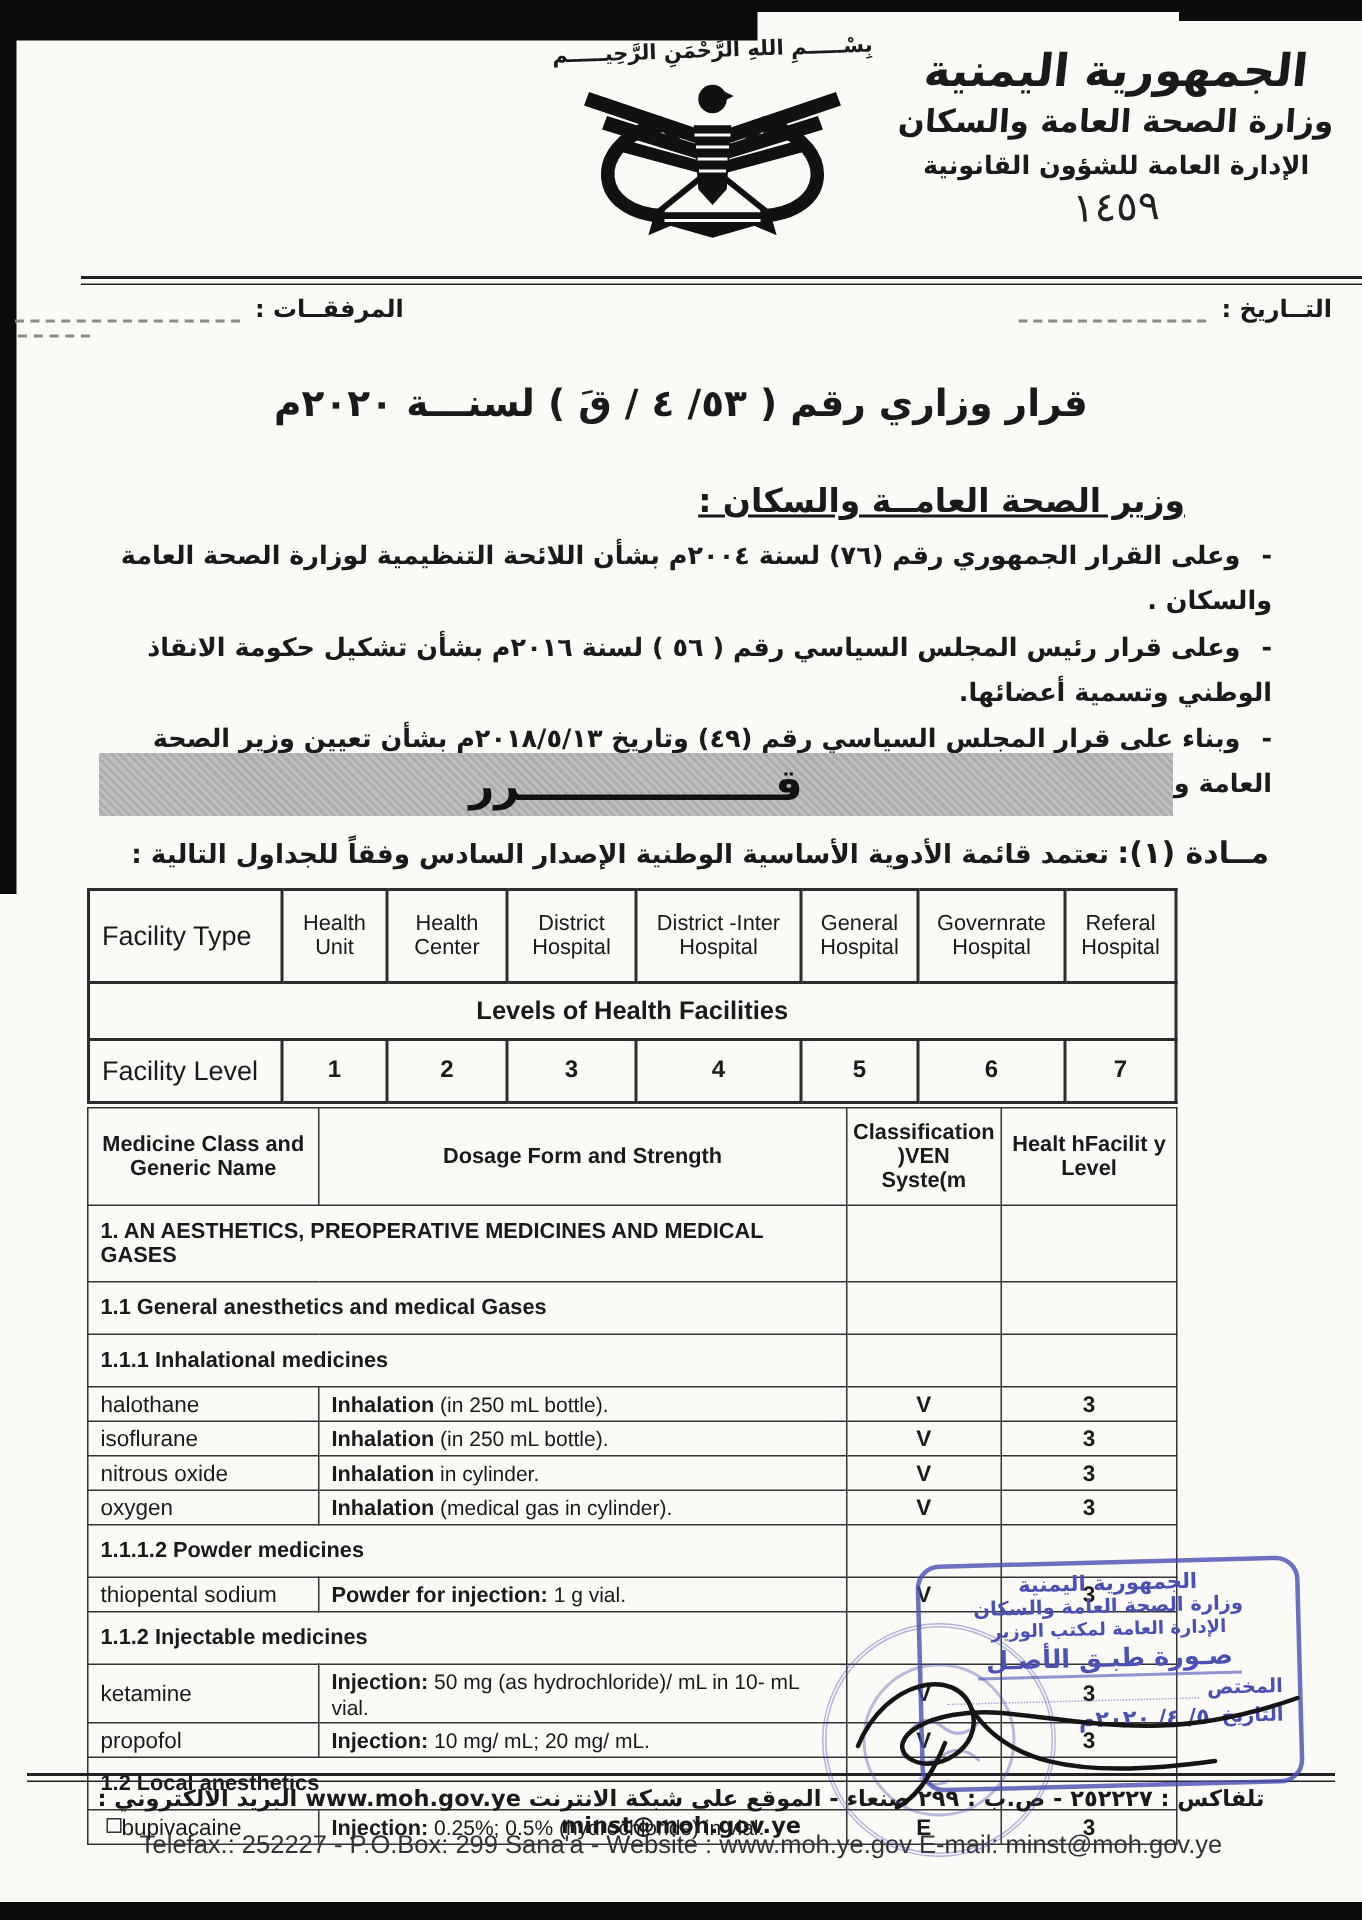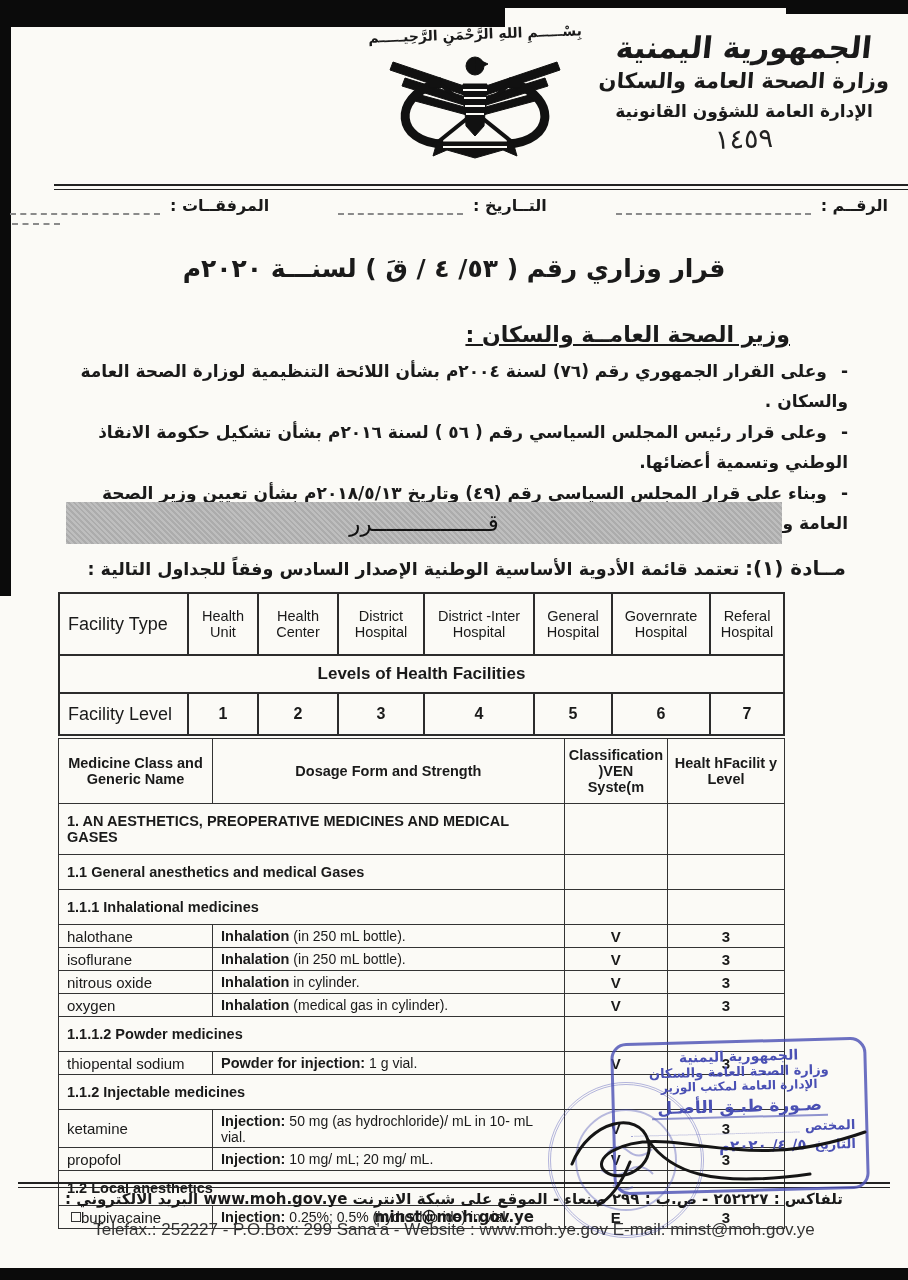--- a/index.html
+++ b/index.html
@@ -33,21 +33,21 @@
   
   .minister{top:322px;right:118px;font-size:22px;font-weight:700;text-decoration:underline;}
   
   .preamble{top:356px;right:60px;left:50px;font-size:17px;font-weight:600;line-height:30px;}
   .preamble .item{margin-bottom:1px;}
   .preamble .mk{margin-left:14px;}
   
   .bar{left:66px;top:502px;width:716px;height:42px;background:#b5b5b5;
        background-image:repeating-linear-gradient(45deg,rgba(255,255,255,.12) 0 2px,rgba(0,0,0,.05) 2px 4px);
        display:flex;align-items:center;justify-content:center;}
-  .bar span{font-size:23px;font-weight:400;color:#111;}
+  .bar span{font-size:29px;font-weight:700;color:#111;}
   
   .article{top:556px;right:62px;font-weight:700;}
   .article .a-lbl{font-size:20px;}
   .article .a-txt{font-size:17.5px;}
   
   table{border-collapse:collapse;background:transparent;}
   .facil{left:58px;top:592px;width:727px;}
   .facil td,.facil th{border:2px solid #2c2c2c;text-align:center;font-family:"Liberation Sans",sans-serif;}
   .facil .cap{font-size:17px;font-weight:700;height:34px;}
   .facil .tlab{font-size:18px;font-weight:400;text-align:left;padding-left:8px;}
@@ -131,24 +131,20 @@
     <div class="cal1">الجمهورية اليمنية</div>
     <div class="cal2">وزارة الصحة العامة والسكان</div>
     <div class="adm">الإدارة العامة للشؤون القانونية</div>
     <div class="hand">١٤٥٩</div>
   </div>
 
   <div class="abs dbl-rule"></div>
 
   <div class="abs ref-row ar">
     <span class="grp">
-      <span class="lbl">الرقــم :</span>
-      <span class="dash" style="width:195px;"></span>
-    </span>
-    <span class="grp">
       <span class="lbl">التــاريخ :</span>
       <span class="dash" style="width:125px;"></span>
     </span>
     <span class="grp">
       <span class="lbl">المرفقــات :</span>
       <span class="dash" style="width:150px;"></span>
     </span>
   </div>
   <span class="abs dash" style="left:2px;top:208px;width:48px;"></span>
 

